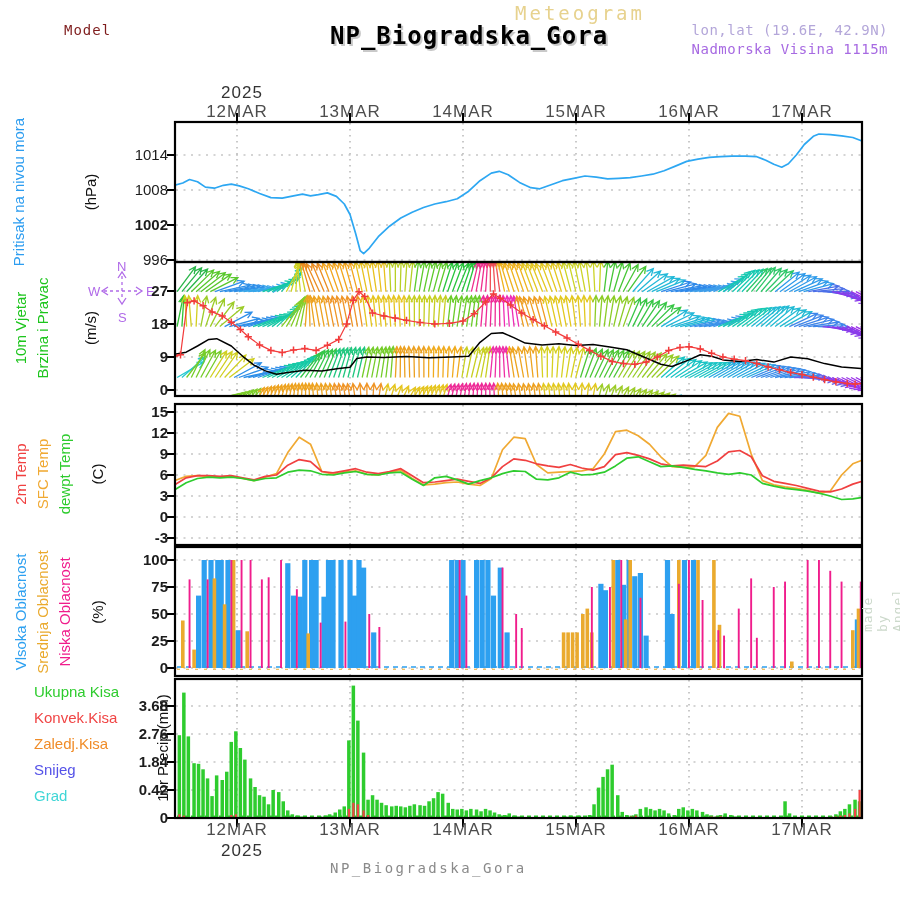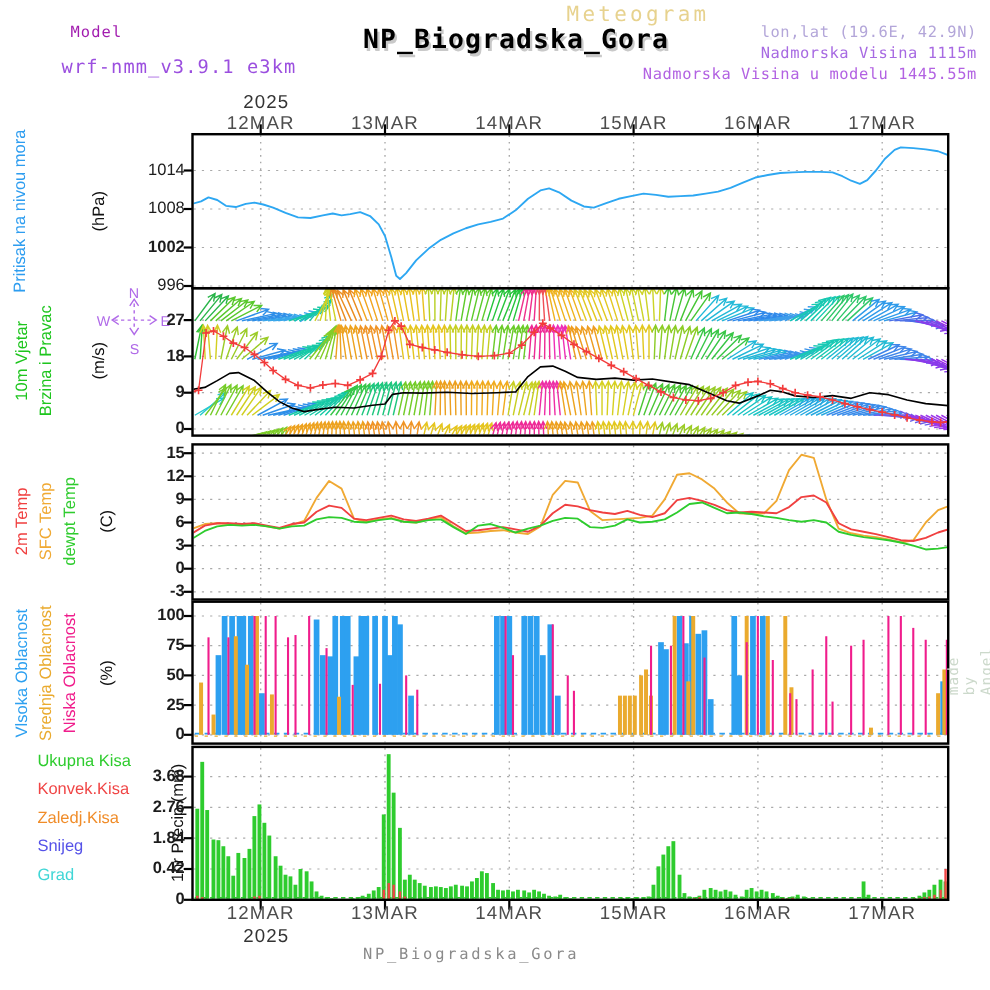--- a/index.html
+++ b/index.html
@@ -1,21 +1,21 @@
 <!DOCTYPE html>
 <html><head>
 <meta charset="utf-8">
 <style>
   html,body{margin:0;padding:0;background:#fff;}
   #fig{position:relative;width:900px;height:900px;background:#fff;overflow:hidden;
        font-family:"DejaVu Sans Mono",monospace;padding-left:18px;}
   #chart-svg{position:absolute;left:0;top:0;}
   .abs{position:absolute;white-space:nowrap;}
   .hdr-meteogram{font-size:19px;letter-spacing:3px;color:#e7d28e;}
-  .hdr-model{font-size:14px;letter-spacing:1px;color:#a21caf;}
+  .hdr-model{font-size:14px;letter-spacing:1px;color:#7f1d1d;}
   .hdr-modelval{font-size:17px;letter-spacing:1px;color:#9b4fdf;}
   .hdr-title{font-size:24px;font-weight:bold;letter-spacing:1px;color:#000;
              text-shadow:2px 2px 0 #c9c9c9;}
   .hdr-right{font-size:14px;letter-spacing:.5px;text-align:right;right:30px;}
   .vlab{position:absolute;white-space:nowrap;transform:translate(-50%,-50%) rotate(-90deg);
         font-family:"Liberation Sans",sans-serif;font-size:15px;}
   .ylab{position:absolute;width:50px;text-align:right;font-family:"Liberation Sans",sans-serif;
         font-size:15px;color:#1c1c1c;}
   .ybold{font-weight:bold;}
   .daylab{position:absolute;transform:translateX(-50%);font-family:"Liberation Sans",sans-serif;
@@ -27,25 +27,23 @@
   .credit{position:absolute;transform:translate(-50%,-50%) rotate(-90deg);font-size:13px;
           letter-spacing:1px;color:#ccd9cb;}
 </style>
 </head>
 <body>
 
 <div id="fig">
 
   <div class="abs hdr-meteogram" style="left:515px;top:2px;">Meteogram</div>
   <div class="abs hdr-model" style="left:64px;top:22px;">Model</div>
-  <div class="abs hdr-modelval" style="left:56px;top:51px;">wrf-nmm_v3.9.1 e3km</div>
   <div class="abs hdr-title" style="left:330px;top:22px;">NP_Biogradska_Gora</div>
   <div class="abs hdr-right" style="top: 22px; color: rgb(179, 166, 217);">lon,lat (19.6E, 42.9N)</div>
   <div class="abs hdr-right" style="top: 41px; color: rgb(167, 106, 226);">Nadmorska Visina 1115m</div>
-  <div class="abs hdr-right" style="top: 60px; color: rgb(178, 98, 226);">Nadmorska Visina u modelu 1445.55m</div>
 
   <svg id="chart-svg" width="900" height="900" viewBox="0 0 900 900">
       <defs>
         <clipPath id="clip-pres">
           <rect x="176" y="123" width="685" height="138"></rect>
         </clipPath>
         <clipPath id="clip-wind">
           <rect x="176" y="263" width="685" height="132"></rect>
         </clipPath>
         <clipPath id="clip-temp">

